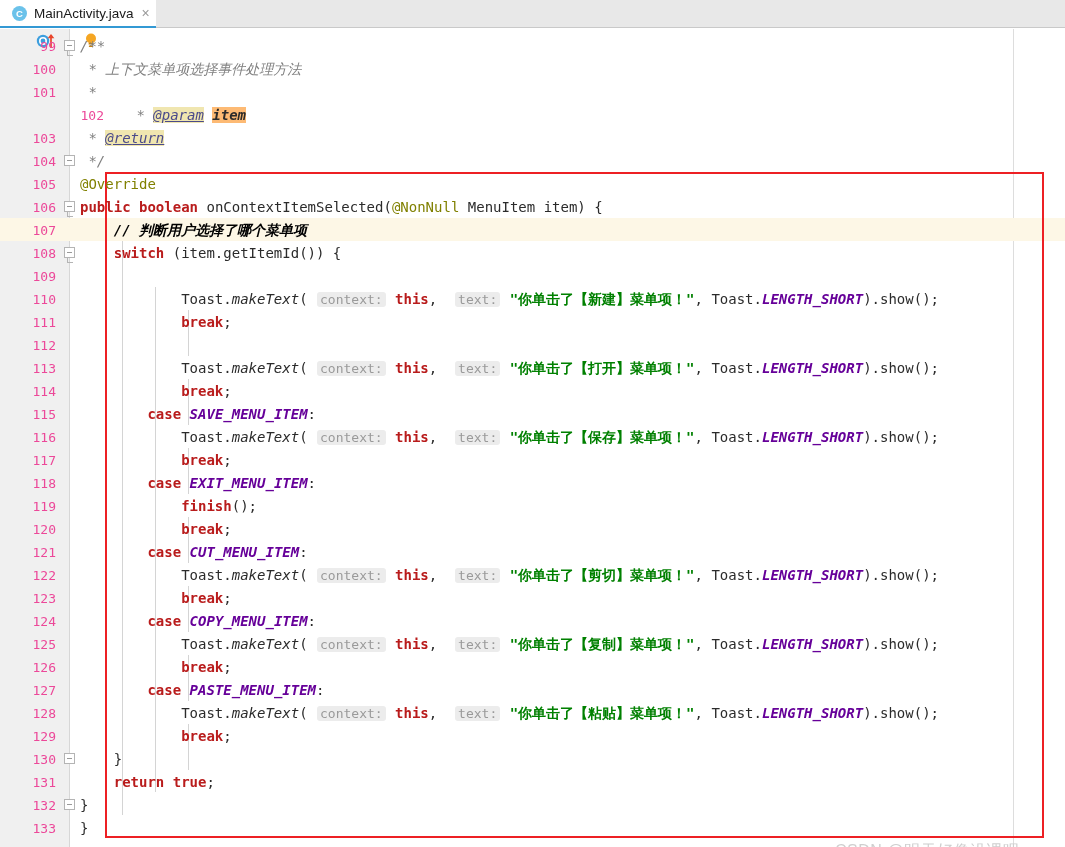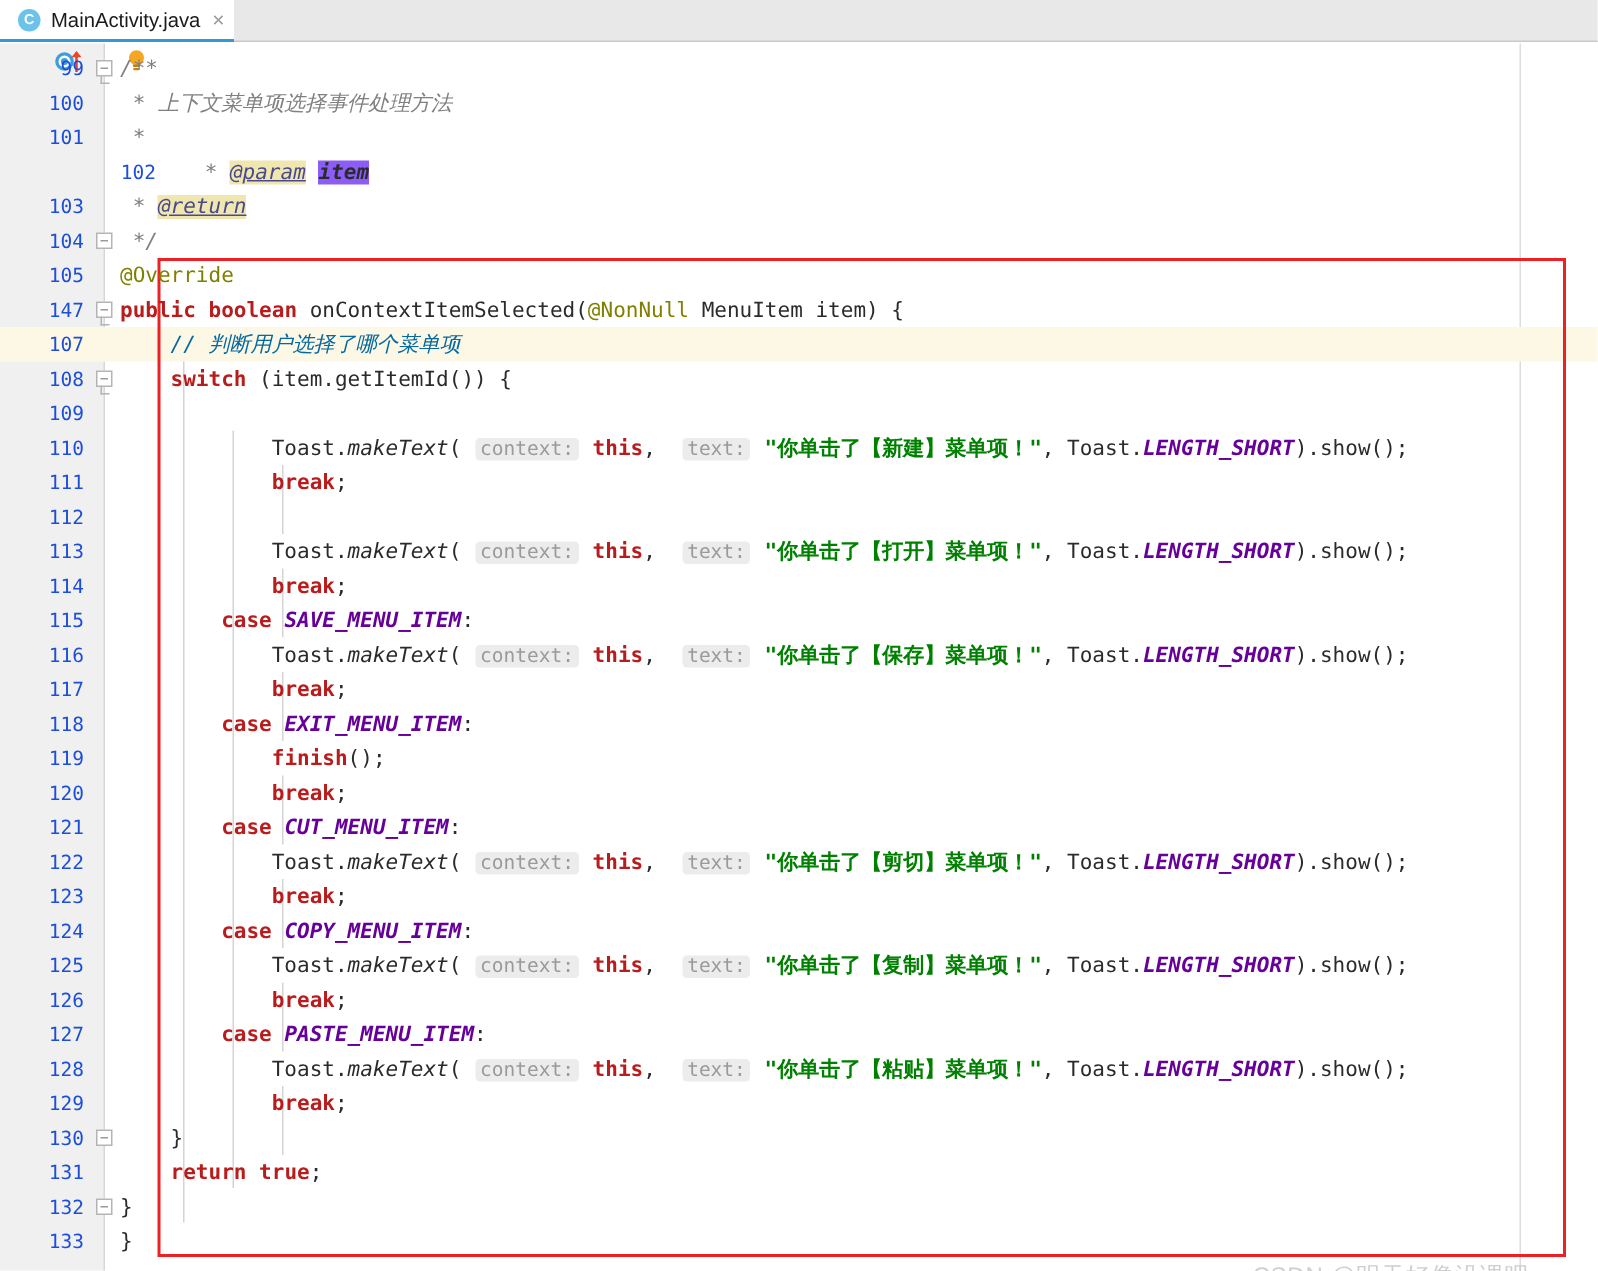--- a/index.html
+++ b/index.html
@@ -78,21 +78,21 @@
 
   
   .row {
     position: absolute; left: 0; width: 1065px; height: 23px;
     display: flex; align-items: center;
   }
   .lineno {
     position: absolute; left: 0; width: 56px; height: 23px;
     display: flex; align-items: center; justify-content: flex-end;
     font-family: "DejaVu Sans Mono", monospace;
-    font-size: 13px; color: #1d4ed8;
+    font-size: 13px; color: #ec4899;
   }
   .fold {
     position: absolute; left: 64px; top: 5px;
     width: 11px; height: 11px;
   }
   .code {
     position: absolute; left: 80px; height: 23px;
     display: flex; align-items: center; white-space: pre;
     font-family: "DejaVu Sans Mono", "Liberation Mono", monospace;
     font-size: 14px; line-height: 23px;
@@ -103,24 +103,24 @@
     position: absolute; width: 1px; background: #d4d4d4;
   }
 
   
   .kw      { color: #b91c1c; font-weight: bold; }
   .plain   { color: #2b2b2b; }
   .str     { color: #008000; font-weight: bold; }
   .const   { color: #660099; font-style: italic; font-weight: bold; }
   .method  { color: #2b2b2b; font-style: italic; }
   .anno    { color: #808000; }
-  .cmt     { color: #0369a1; font-style: italic; }
+  .cmt     { color: #000000; font-style: italic; font-weight: bold; }
   .doc     { color: #808080; font-style: italic; }
   .doctag  { color: #4a4a8a; font-style: italic; text-decoration: underline; background: #f0e6b0; }
-  .docparm { color: #2b2b2b; font-style: italic; font-weight: bold; background: #8b5cf6; }
+  .docparm { color: #2b2b2b; font-style: italic; font-weight: bold; background: #fdba74; }
   .hint    {
     color: #9a9a9a; background: #ececec;
     border-radius: 3px; padding: 0 3px; margin: 0 1px;
     font-size: 13px;
   }
 
   
   .fold-box {
     width: 11px; height: 11px;
     border: 1px solid #b4b4b4; background: #ffffff;
@@ -227,21 +227,21 @@
         <div class="fold">
           <div class="fold-box"></div>
         </div>
         <div class="code"><span class="doc"> */</span></div>
       </div>
       <div class="row" style="top: 144px;">
         <div class="lineno">105</div>
         <div class="code"><span class="anno">@Override</span></div>
       </div>
       <div class="row" style="top: 167px;">
-        <div class="lineno">147</div>
+        <div class="lineno">106</div>
         <div class="fold">
           <div class="fold-box tip"></div>
         </div>
         <div class="code"><span class="plain"><span class="kw">public</span> <span class="kw">boolean</span> onContextItemSelected(<span class="anno">@NonNull</span> MenuItem item) {</span></div>
       </div>
       <div class="row" style="top: 190px;">
         <div class="lineno">107</div>
         <div class="code"><span class="cmt">    // 判断用户选择了哪个菜单项</span></div>
       </div>
       <div class="row" style="top: 213px;">

